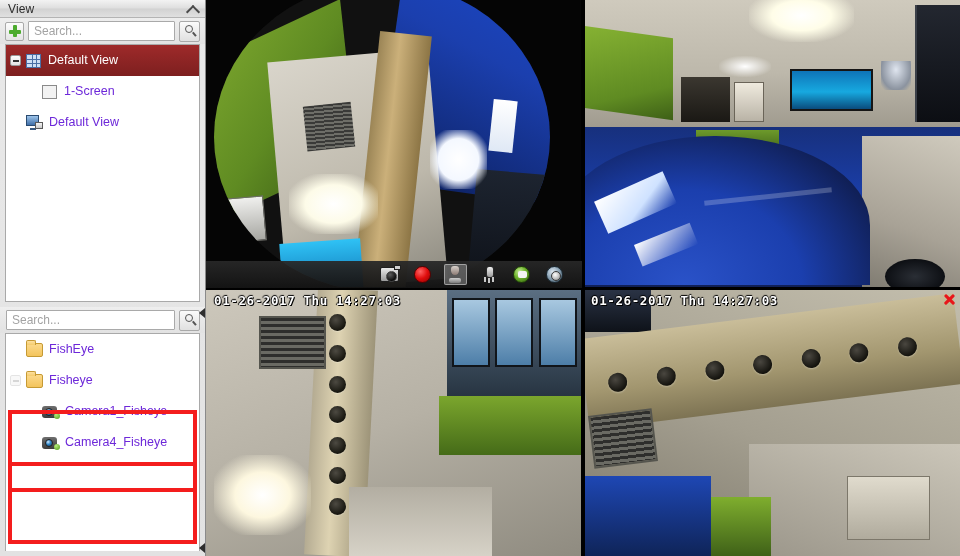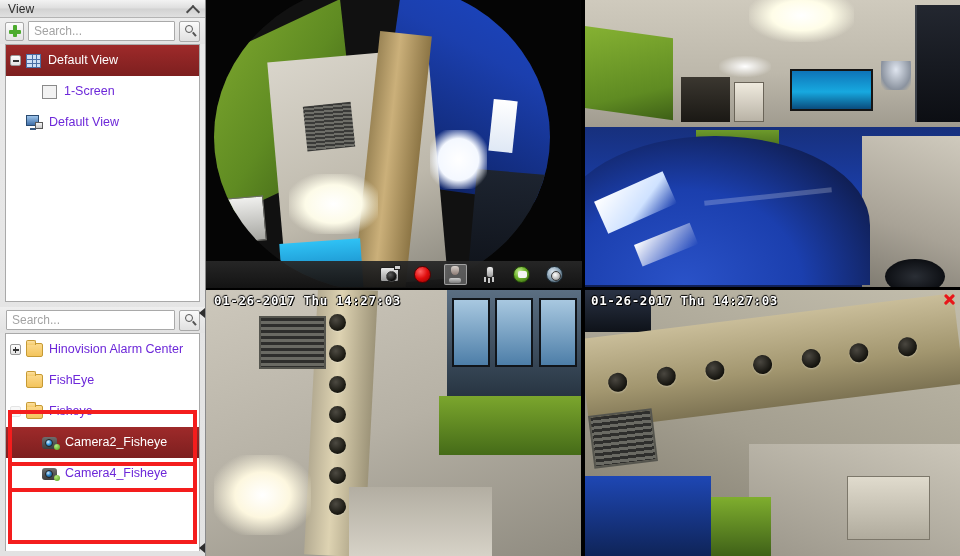--- a/index.html
+++ b/index.html
@@ -797,43 +797,38 @@
     <div class="search-row no-add">
       <input class="search-input" type="text" placeholder="Search..." style="">
       <div class="search-btn">
         <span class="mag"></span>
       </div>
     </div>
 
     <div class="tree-wrap" id="cam-tree-wrap">
       <div class="tree" id="cam-tree">
           <div class="tree-row">
-            <span class="expander plus"></span>
-            <span class="folder"></span>
-            <span class="tr-label">Hinovision Alarm Center</span>
-          </div>
-          <div class="tree-row">
             <span class="spacer-ind"></span>
             <span class="folder"></span>
             <span class="tr-label">FishEye</span>
           </div>
           <div class="tree-row">
             <span class="expander ghost"></span>
             <span class="folder"></span>
             <span class="tr-label">Fisheye</span>
           </div>
-          <div class="tree-row sel">
+          <div class="tree-row">
             <span class="spacer-ind"></span>
             <span class="spacer-ind"></span>
-            <span class="cam-ic live">
+            <span class="cam-ic">
               <span class="body"></span>
               <span class="lens"></span>
               <span class="dot"></span>
             </span>
-            <span class="tr-label">Camera2_Fisheye</span>
+            <span class="tr-label">Camera1_Fisheye</span>
           </div>
           <div class="tree-row">
             <span class="spacer-ind"></span>
             <span class="spacer-ind"></span>
             <span class="cam-ic">
               <span class="body"></span>
               <span class="lens"></span>
               <span class="dot"></span>
             </span>
             <span class="tr-label">Camera4_Fisheye</span>

